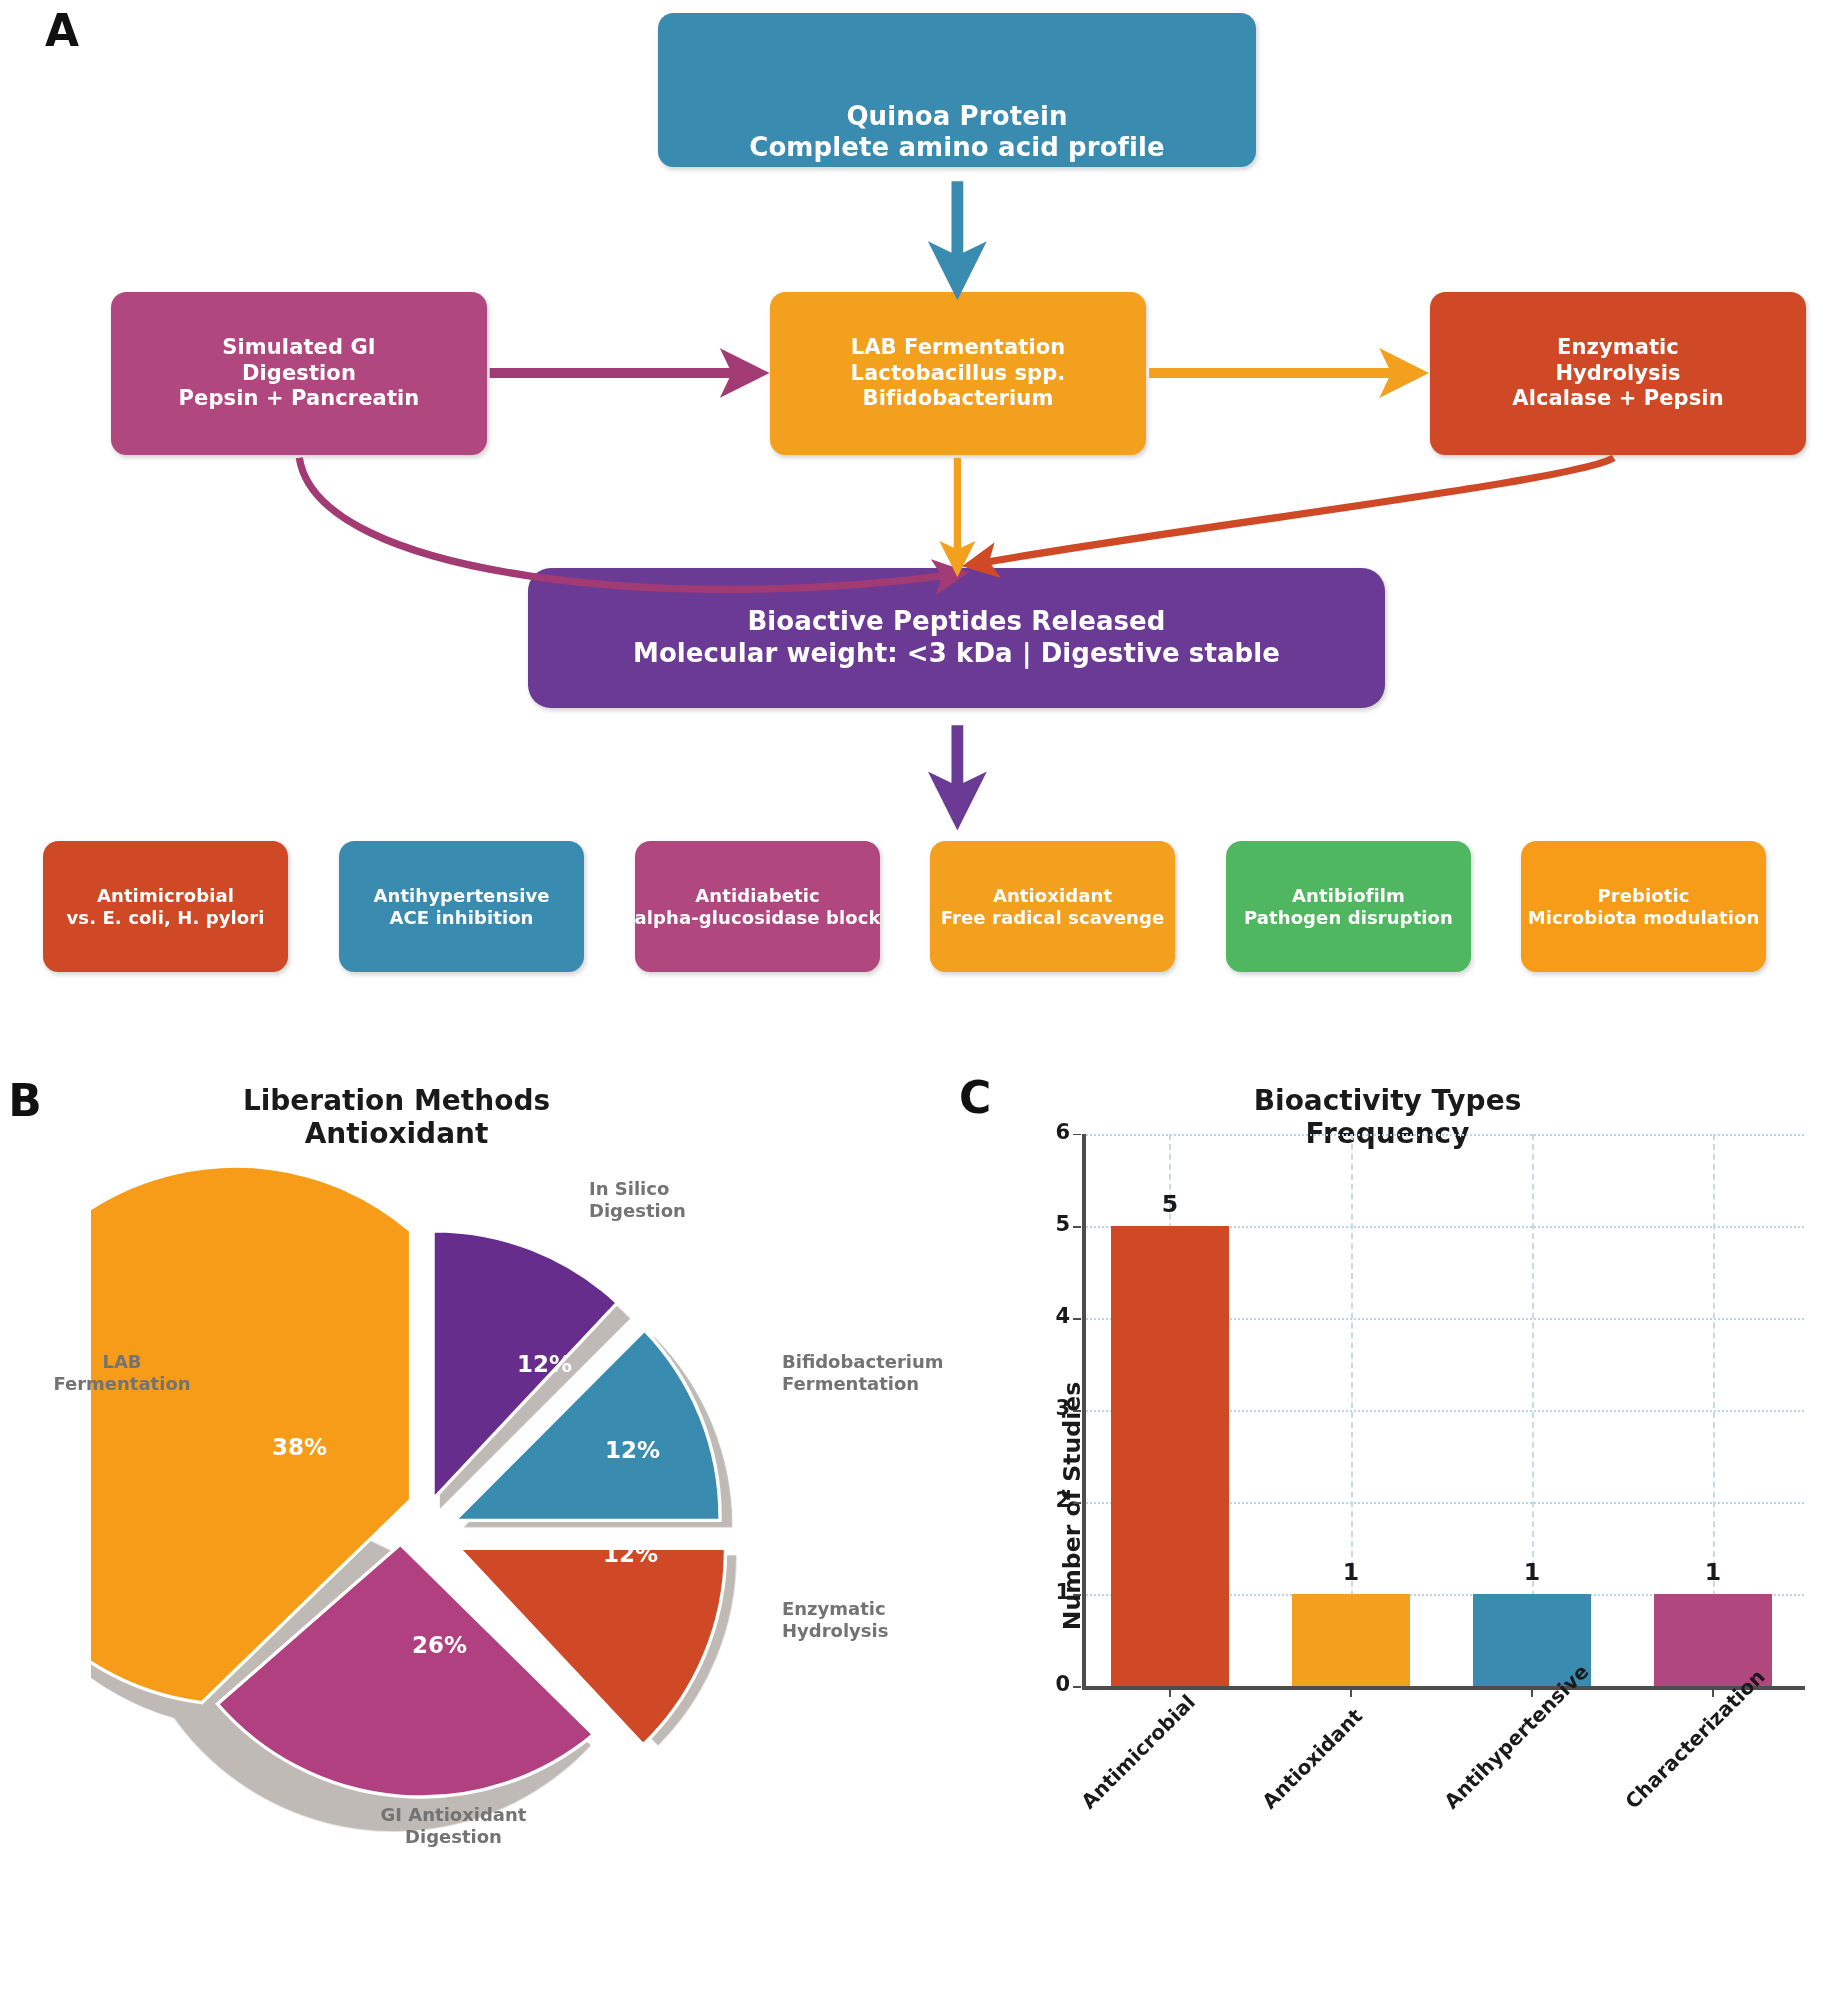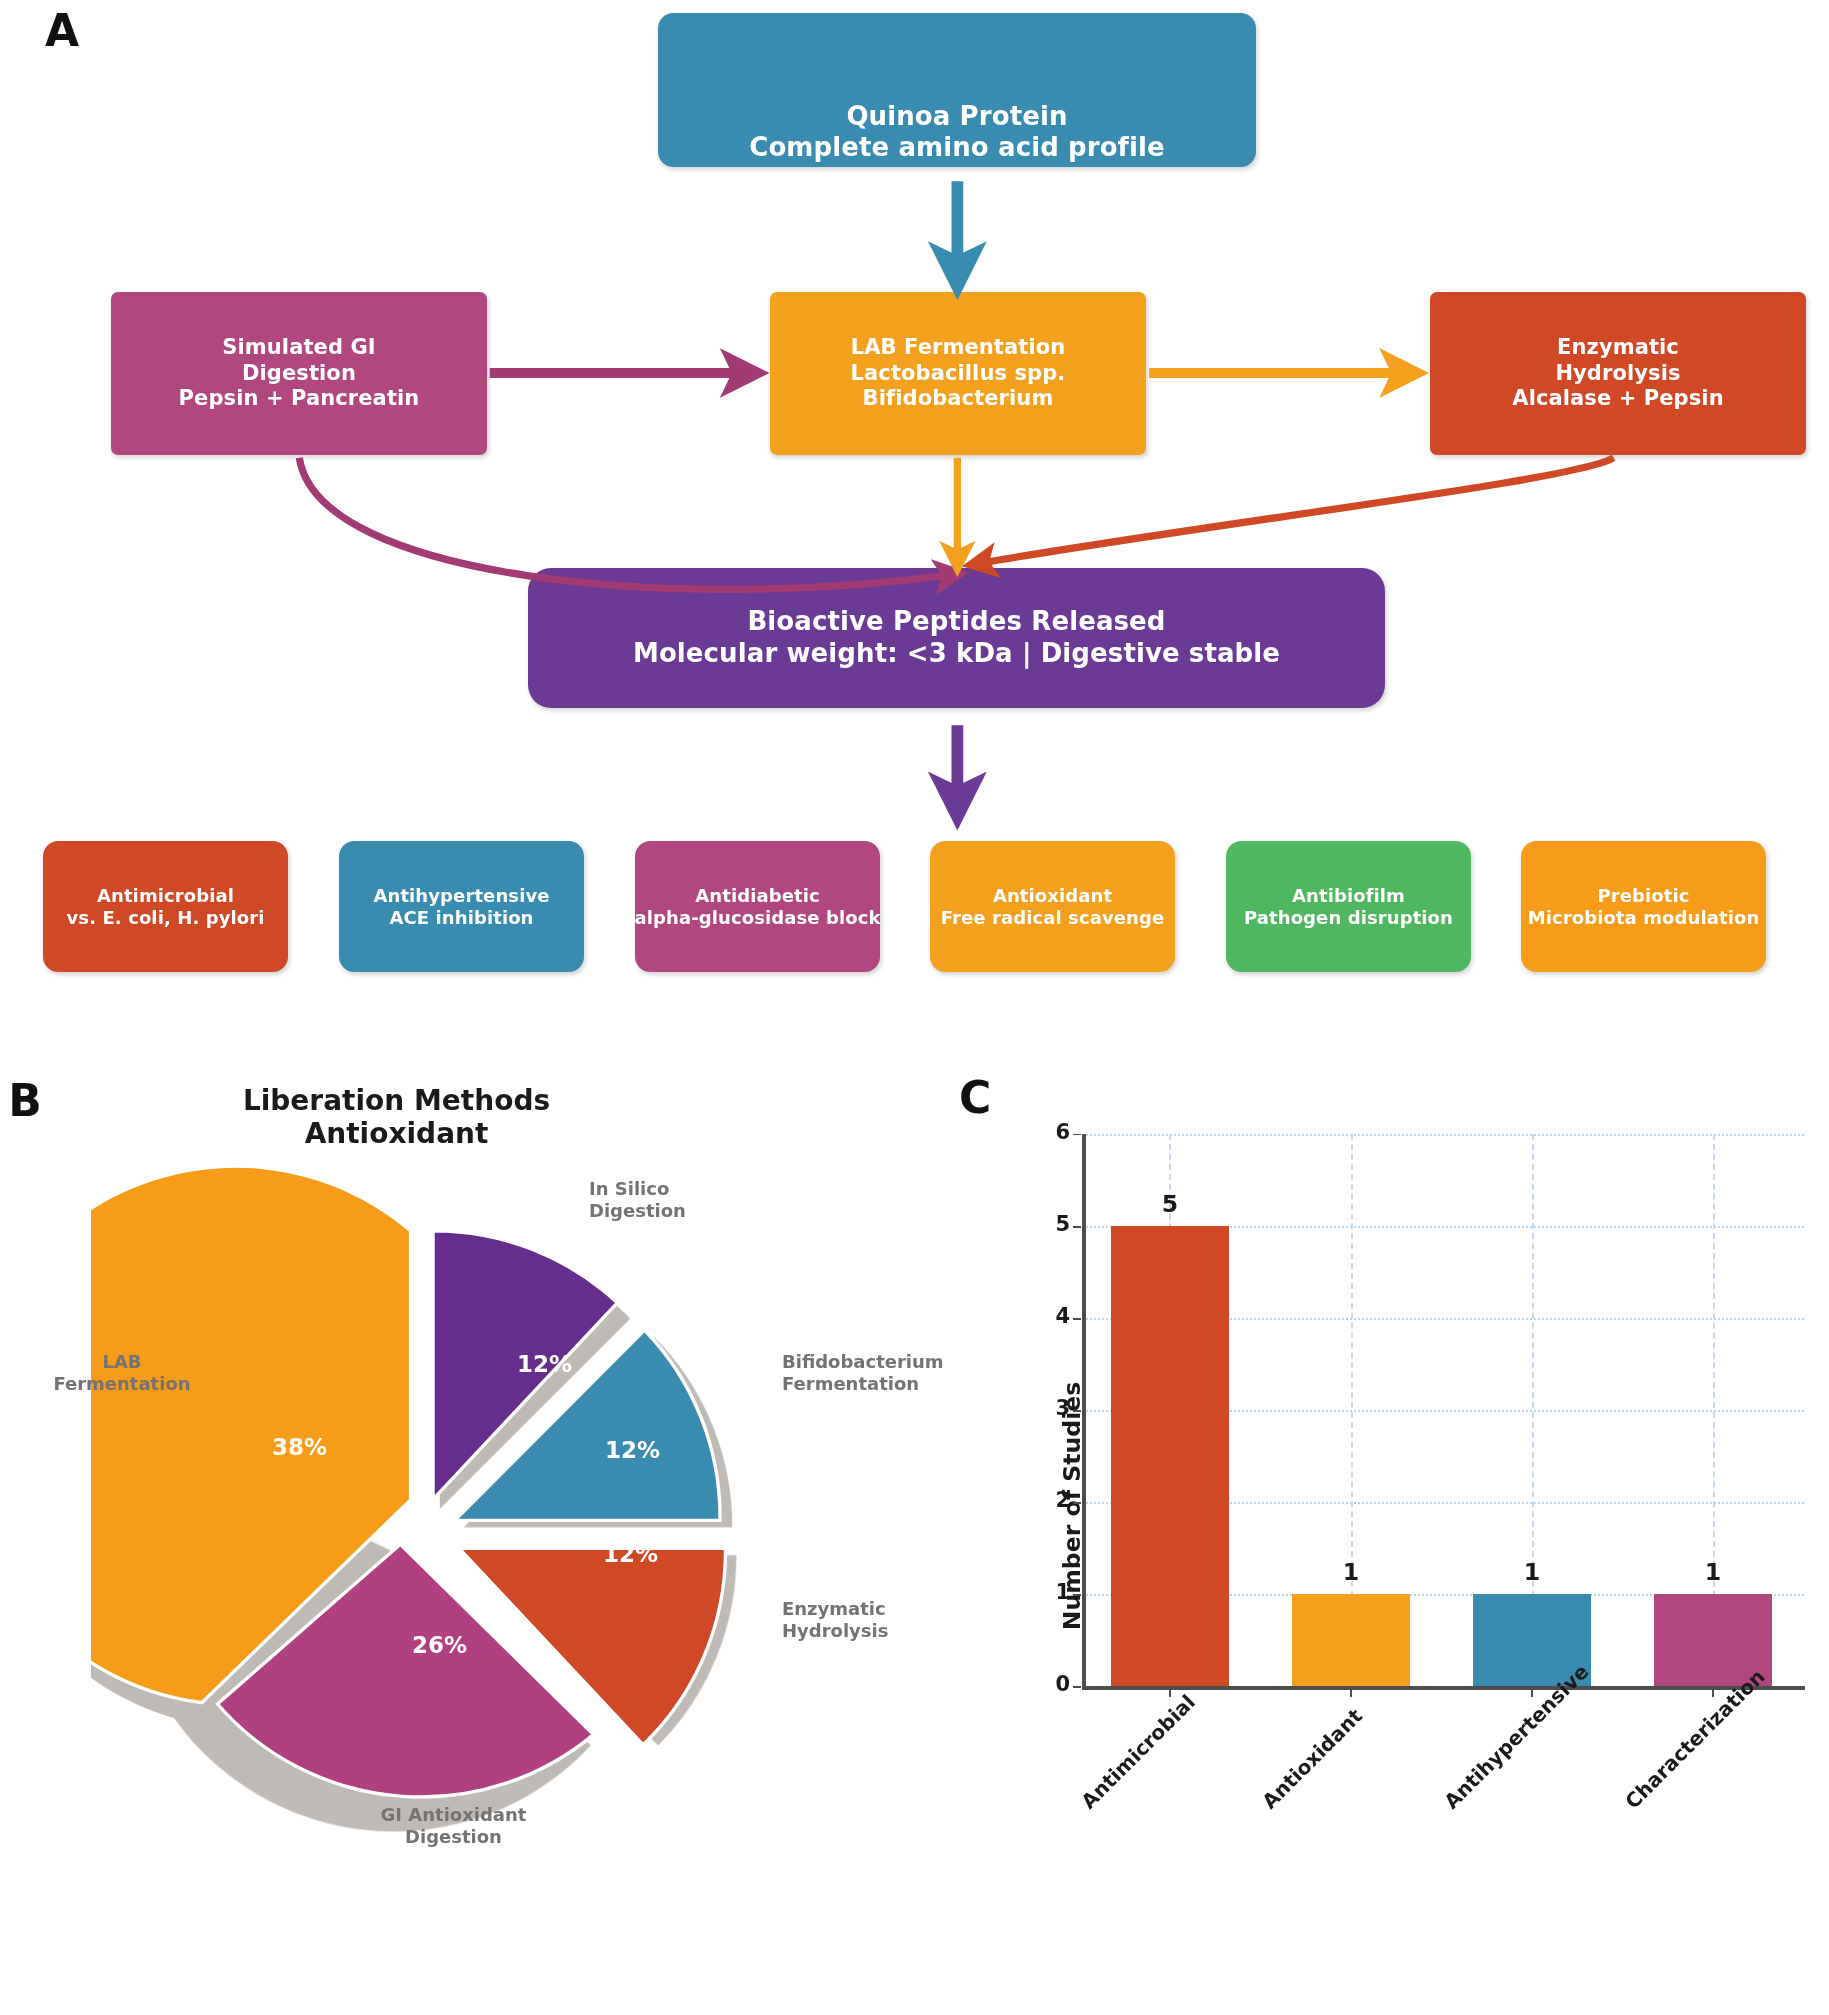--- a/index.html
+++ b/index.html
@@ -31,21 +31,21 @@
     text-align: center;
     color: #ffffff;
     font-weight: bold;
     letter-spacing: 0.1px;
     box-shadow: 1.4px 2.7px 4.5px rgba(0,0,0,0.16);
     padding: 2.7px 4.5px;
   }
   .flowbox .txt { white-space: pre-line; line-height: 1.22; }
 
   .fb-top      { font-size: 26px; align-items: flex-end; }
-  .fb-mid      { font-size: 21px; border-radius: 7px; }
+  .fb-mid      { font-size: 21px; }
   .fb-result   { font-size: 26px; border-radius: 23px; }
   .fb-bio      { font-size: 18px; }
 
   
   .bio-chip .txt {
     white-space: pre;
     overflow: visible;
   }
 
   
@@ -275,20 +275,24 @@
 Fermentation</div>
   <div class="pie-label" style="left:782px; top:1598px; width:181px; text-align:left;">Enzymatic
 Hydrolysis</div>
   <div class="pie-label" style="left:340px; top:1804px; width:227px; text-align:center;">GI Antioxidant
 Digestion</div>
   <div class="pie-label" style="left:36px; top:1351px; width:172px; text-align:center;">LAB
 Fermentation</div>
 
   <div class="panel-letter" style="left:959px; top:1076px;">C</div>
 
+  <div class="chart-title" style="left:1061px; top:1051px; width:653px;">
+    <span>Bioactivity Types
+Frequency</span>
+  </div>
 
   <div id="bar-panel" style="left:1038px; top:1129px; width:770px; height:761px;">
 
     <div class="ylabel-rot" style="left:-111px; top:363px; width:290px;">Number of Studies</div>
 
     <div class="gridline" style="left:45px; top:5.4px;  width:721px;"></div>
     <div class="gridline" style="left:45px; top:97px; width:721px;"></div>
     <div class="gridline" style="left:45px; top:189px; width:721px;"></div>
     <div class="gridline" style="left:45px; top:281px; width:721px;"></div>
     <div class="gridline" style="left:45px; top:373px; width:721px;"></div>

